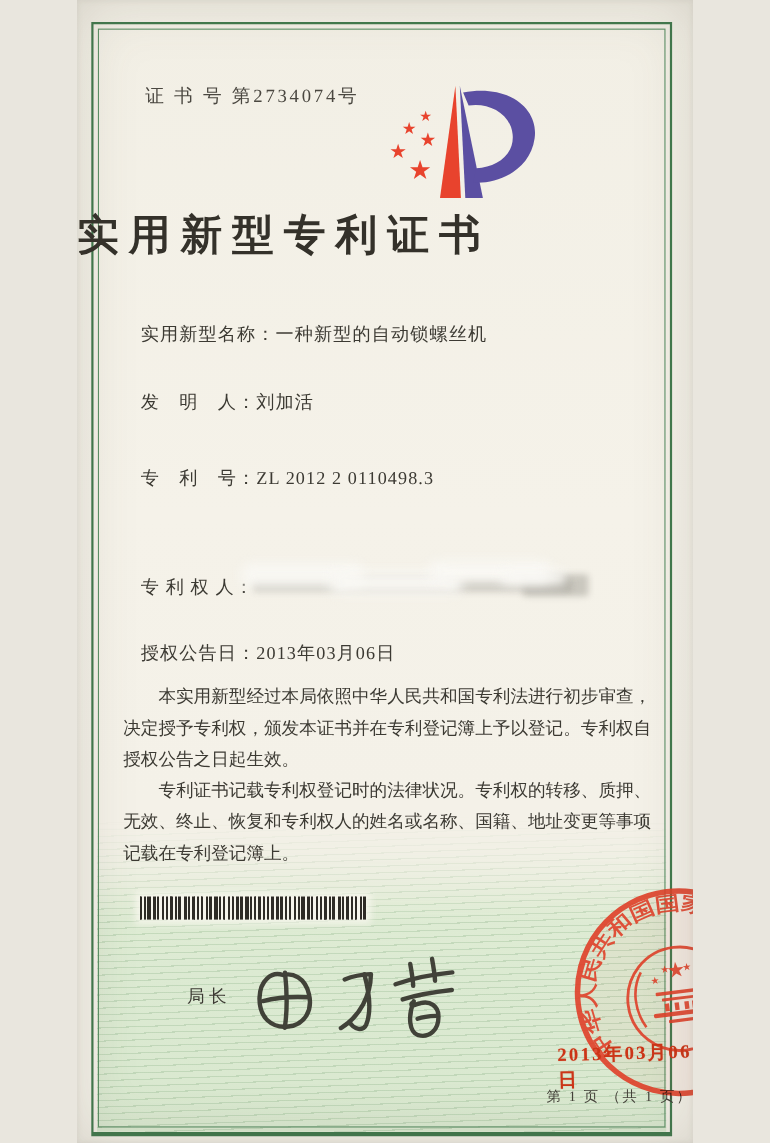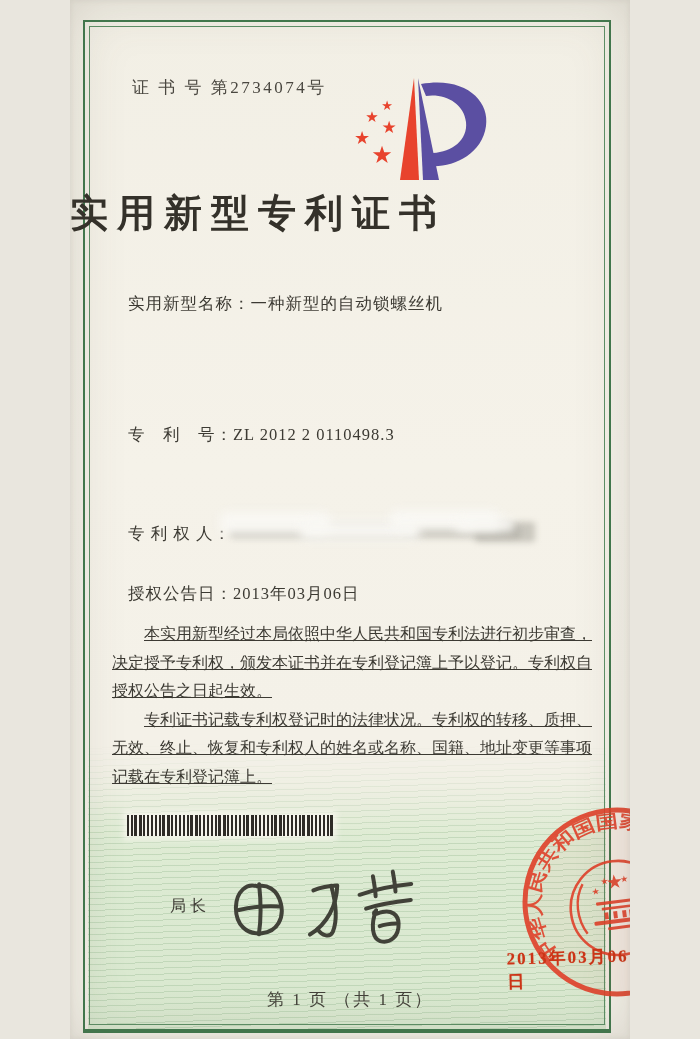--- a/index.html
+++ b/index.html
@@ -39,41 +39,41 @@
 
   .field{position:absolute;left:58px;font-size:16.5px;letter-spacing:1px;color:#3c3a33;white-space:nowrap;}
   .f0{top:293px}.f1{top:355px}.f2{top:424px}.f3{top:466px}.f4{top:523px}.f5{top:583px}
 
   .redaction{position:absolute;left:150px;top:512px;width:330px;height:40px;}
   .redaction .smudge{position:absolute;background:rgba(150,148,140,.45);filter:blur(3px);border-radius:3px;}
   .redaction .blob{position:absolute;background:rgba(249,248,243,.95);filter:blur(5px);border-radius:6px;}
 
   .paragraphs{position:absolute;left:42px;right:38px;top:620px;
     font-size:16px;line-height:28.5px;text-align:justify;color:#3c3a33;}
-  .paragraphs p{margin:0;text-indent:2em;text-decoration:underline;}
+  .paragraphs p{margin:0;text-indent:2em;}
 
   .barcode{position:absolute;left:57px;top:815px;width:206px;height:21px;z-index:3;
     background:
       repeating-linear-gradient(90deg,#2e2b26 0 2px,transparent 2px 4px),
       repeating-linear-gradient(90deg,#2e2b26 0 1px,transparent 1px 7px),
       #f6f4ec;
     box-shadow:0 0 6px 4px rgba(248,246,238,.8);}
 
   .director-row{position:absolute;left:100px;top:896px;z-index:3;}
   .director-label{font-size:16px;letter-spacing:4px;color:#3c3a33;}
   .signature{position:absolute;left:148px;top:858px;width:215px;height:100px;transform:rotate(-2deg);z-index:3;}
 
   .big-seal{position:absolute;left:447px;top:802px;width:200px;height:200px;z-index:4;
     transform:rotate(-7deg);opacity:.9;mix-blend-mode:multiply;}
   .seal-date{position:absolute;left:437px;top:946px;z-index:5;color:#cc3517;
     font-size:17px;font-weight:bold;letter-spacing:2px;transform:rotate(-1.5deg);
     text-shadow:0 0 1px rgba(204,53,23,.4);}
 
-  .footer{position:absolute;left:0;right:0;top:988px;text-align:center;z-index:3;
-    font-size:17px;letter-spacing:2px;color:#44423a;}
+  .footer{position:absolute;left:0;right:0;top:988px;text-align:right;z-index:3;
+    font-size:13px;letter-spacing:2px;color:#44423a;}
 
   svg text{font-family:"DejaVu Sans","Liberation Sans",sans-serif;}
 </style>
 </head>
 <body>
 
 <div class="page">
 
   <div class="green-zone"></div>
   <div class="frame-outer">
@@ -107,20 +107,21 @@
       <text font-size="11.5" fill="#d8452e" font-weight="bold">
         <textPath href="#tsBottom" startOffset="4" textLength="88" lengthAdjust="spacingAndGlyphs">国家知识产权局</textPath>
       </text>
       <text x="0" y="-4" font-size="13.5" fill="#d8452e" font-weight="bold" text-anchor="middle">印 花 税</text>
       <text x="0" y="15" font-size="12.5" fill="#d8452e" font-weight="bold" text-anchor="middle" letter-spacing="1">代扣专用章</text>
     </svg>
 
     <div class="title">实用新型专利证书</div>
 
     <div class="field f0"><span>实用新型名称：</span><span>一种新型的自动锁螺丝机</span></div>
+    <div class="field f1"><span>发　明　人：</span><span>刘加活</span></div>
     <div class="field f2"><span>专　利　号：</span><span>ZL 2012 2 0110498.3</span></div>
     <div class="field f4"><span>专 利 权 人：</span><span></span></div>
     <div class="field f5"><span>授权公告日：</span><span>2013年03月06日</span></div>
 
     <div class="redaction">
       <div class="smudge" style="left:10px;top:12px;width:290px;height:14px;"></div>
       <div class="smudge" style="left:255px;top:10px;width:60px;height:20px;"></div>
       <div class="blob" style="left:0px;top:0px;width:110px;height:22px;"></div>
       <div class="blob" style="left:80px;top:8px;width:120px;height:20px;"></div>
       <div class="blob" style="left:170px;top:-2px;width:110px;height:20px;"></div>

